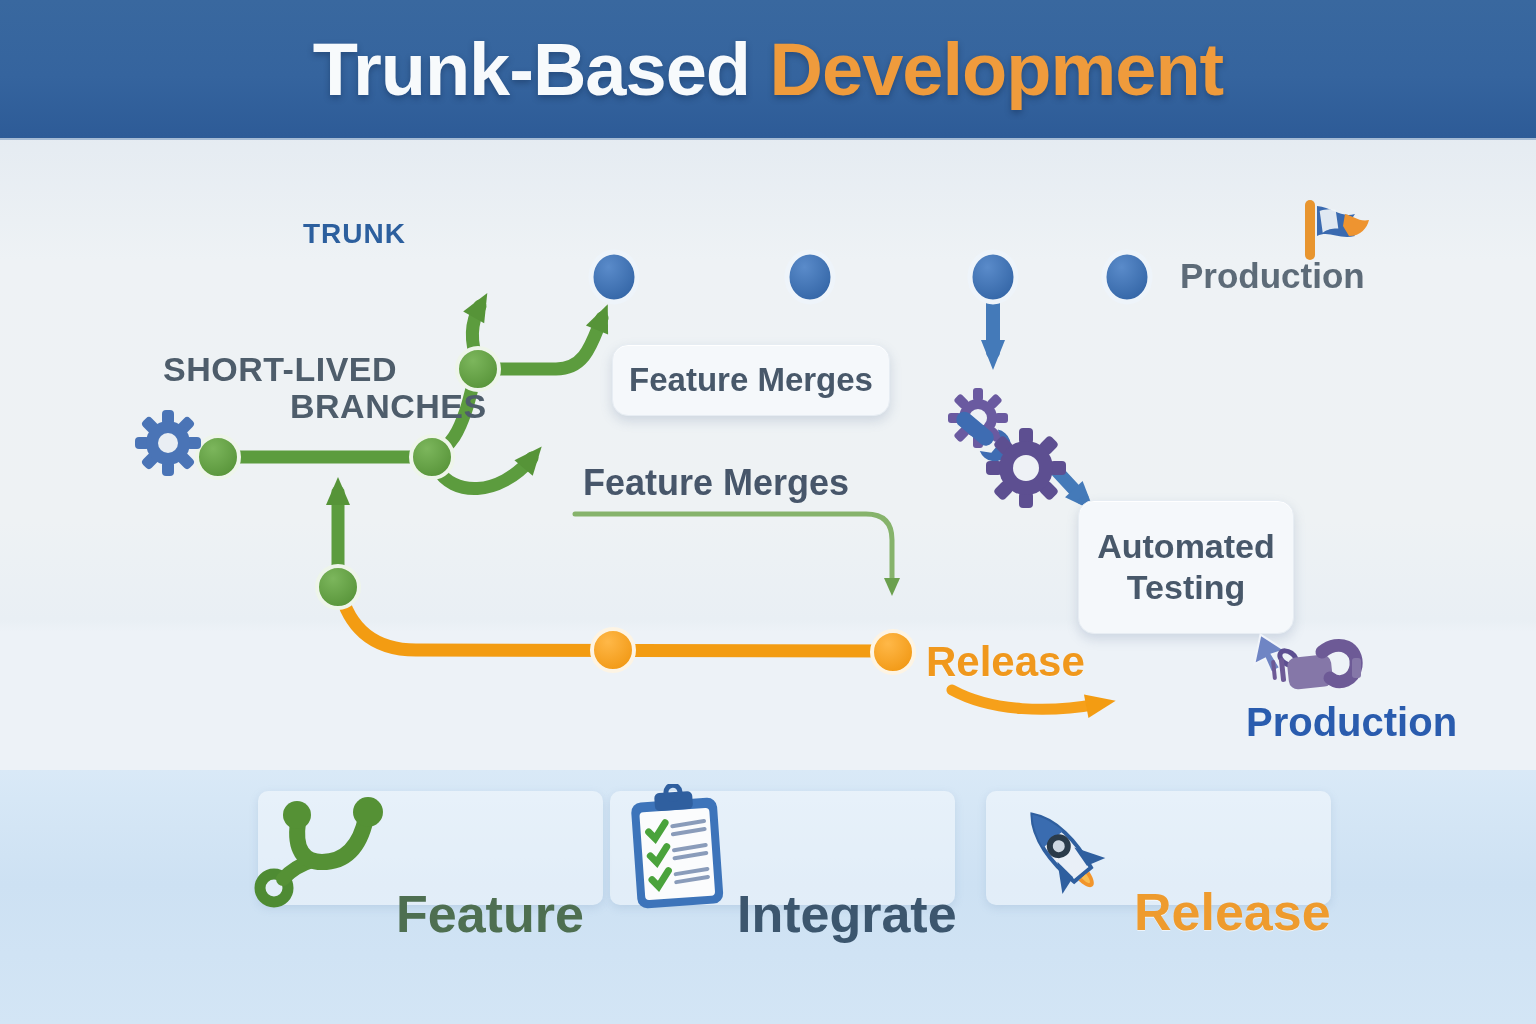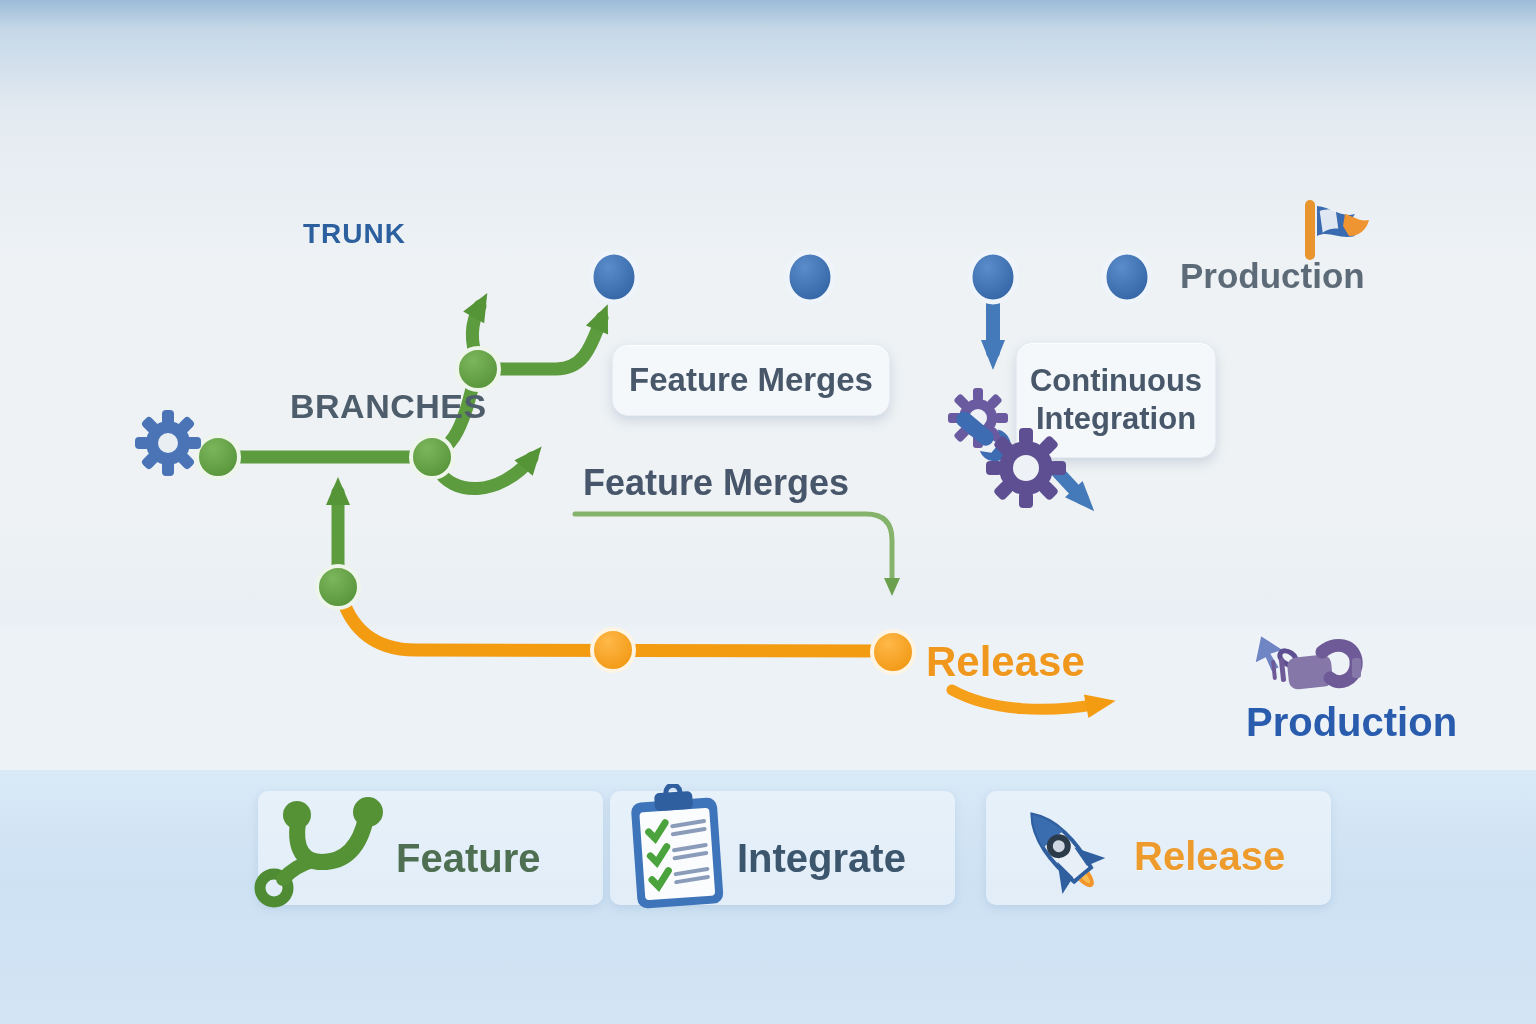--- a/index.html
+++ b/index.html
@@ -46,30 +46,33 @@
   .band{
     position:absolute;left:0;top:770px;width:1536px;height:254px;
     background:linear-gradient(180deg,#d9e9f7 0%,#cde1f3 45%,#d3e5f5 100%);
   }
   .panel{
     position:absolute;top:21px;height:114px;width:345px;border-radius:10px;
     background:rgba(255,255,255,.42);
     box-shadow:0 3px 8px rgba(120,150,185,.22);
   }
   .p1{left:258px;} .p2{left:610px;} .p3{left:986px;}
-  .leg-lbl{position:absolute;font-weight:bold;font-size:40px;white-space:nowrap;}
+  .leg-lbl{position:absolute;font-weight:bold;font-size:52px;white-space:nowrap;margin-top:48px;}
   .leg-feature{left:396px;top:66px;color:#4e6f51;}
   .leg-integrate{left:737px;top:66px;color:#3c566e;}
   .leg-release{left:1134px;top:64px;color:#ee9b2e;text-shadow:0 1px 0 rgba(255,255,255,.6);}
 </style>
 </head>
 <body>
 
 <div class="stage">
 
+  <div class="header">
+    <div class="title"><span class="t-primary">Trunk-Based </span><span class="t-accent">Development</span></div>
+  </div>
 
   <svg class="layer" viewBox="0 0 1536 1024">
     <defs>
       <marker id="mGreen" markerUnits="userSpaceOnUse" markerWidth="34" markerHeight="34" refX="15" refY="17" orient="auto">
         <path d="M2,5 L30,17 L2,29 Z" fill="#569438"></path>
       </marker>
       <marker id="mGreenThin" markerUnits="userSpaceOnUse" markerWidth="22" markerHeight="22" refX="9" refY="11" orient="auto">
         <path d="M1,3 L19,11 L1,19 Z" fill="#6ba04e"></path>
       </marker>
       <marker id="mOrange" markerUnits="userSpaceOnUse" markerWidth="36" markerHeight="36" refX="14" refY="18" orient="auto">
@@ -104,29 +107,30 @@
 
     <path d="M575 514 H 866 Q 892 514 892 540 V 586" stroke="#86b36b" stroke-width="5" stroke-linecap="round" fill="none" marker-end="url(#mGreenThin)"></path>
 
     <path d="M340 590 C 348 624 370 650 416 650 L 888 651" stroke="#f39c12" stroke-width="13" stroke-linecap="round" fill="none"></path>
 
     <path d="M952 690 C 992 712 1050 713 1098 704" stroke="#f6a01a" stroke-width="11" stroke-linecap="round" fill="none" marker-end="url(#mOrange)"></path>
   </svg>
 
   <div class="lbl lbl-trunk">TRUNK</div>
   <div class="lbl lbl-prod-top">Production</div>
+  <div class="lbl lbl-short1">SHORT-LIVED</div>
   <div class="lbl lbl-short2">BRANCHES</div>
   <div class="lbl lbl-fm2">Feature Merges</div>
   <div class="lbl lbl-release">Release</div>
   <div class="lbl lbl-prod-bottom">Production</div>
 
   <div class="box box-fm">Feature Merges</div>
-  <div class="box box-ci">
-    <div><span>Continuous</span><br>
-         <span>Integration</span></div>
+  <div class="box box-at">
+    <div><span>Automated</span><br>
+         <span>Testing</span></div>
   </div>
 
   <svg class="layer" viewBox="0 0 1536 1024">
     <defs>
       <radialGradient id="nBlue" cx="0.38" cy="0.3" r="0.9">
         <stop offset="0" stop-color="#5a8bca"></stop>
           <stop offset="1" stop-color="#2a5c9d"></stop>
       </radialGradient>
       <radialGradient id="nGreen" cx="0.38" cy="0.3" r="0.9">
         <stop offset="0" stop-color="#7cb65c"></stop>

